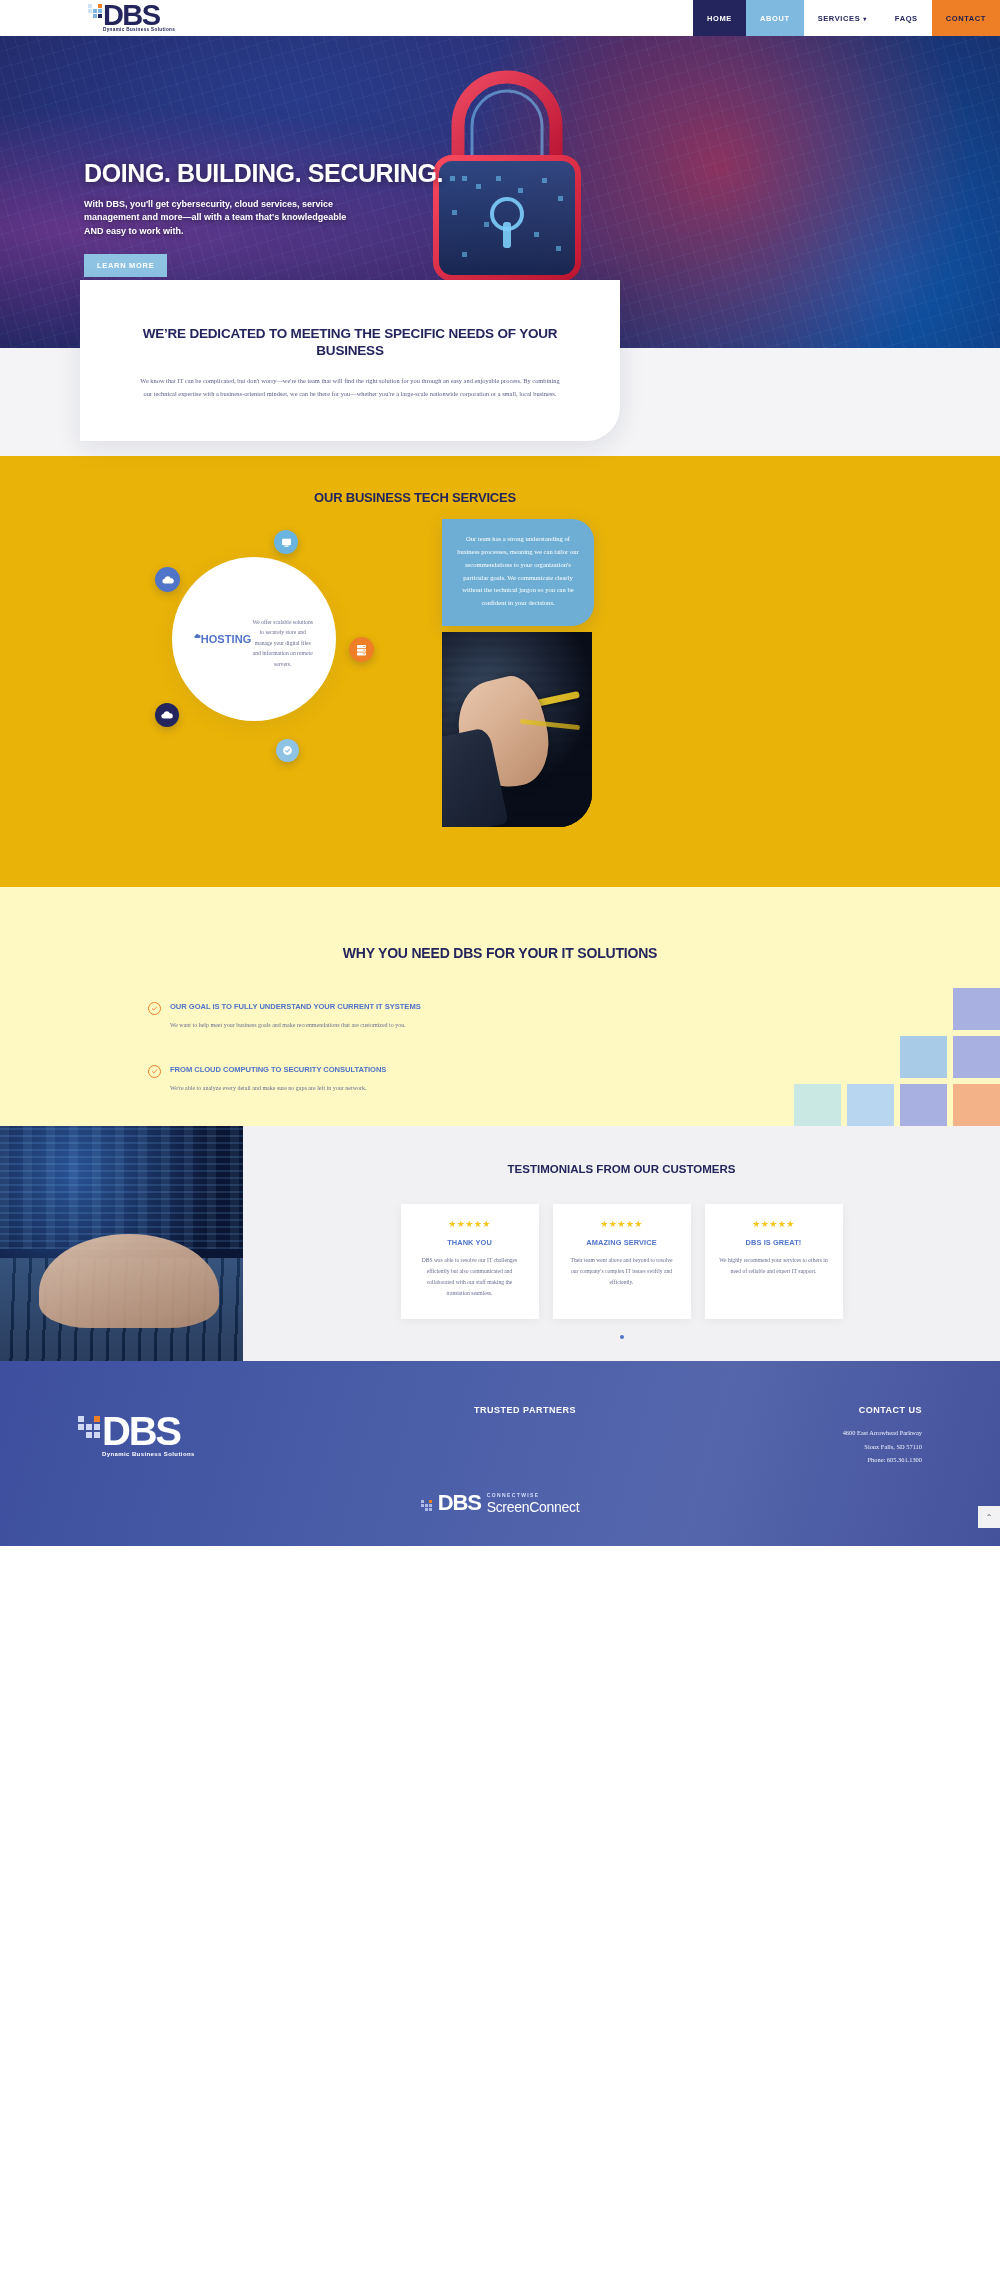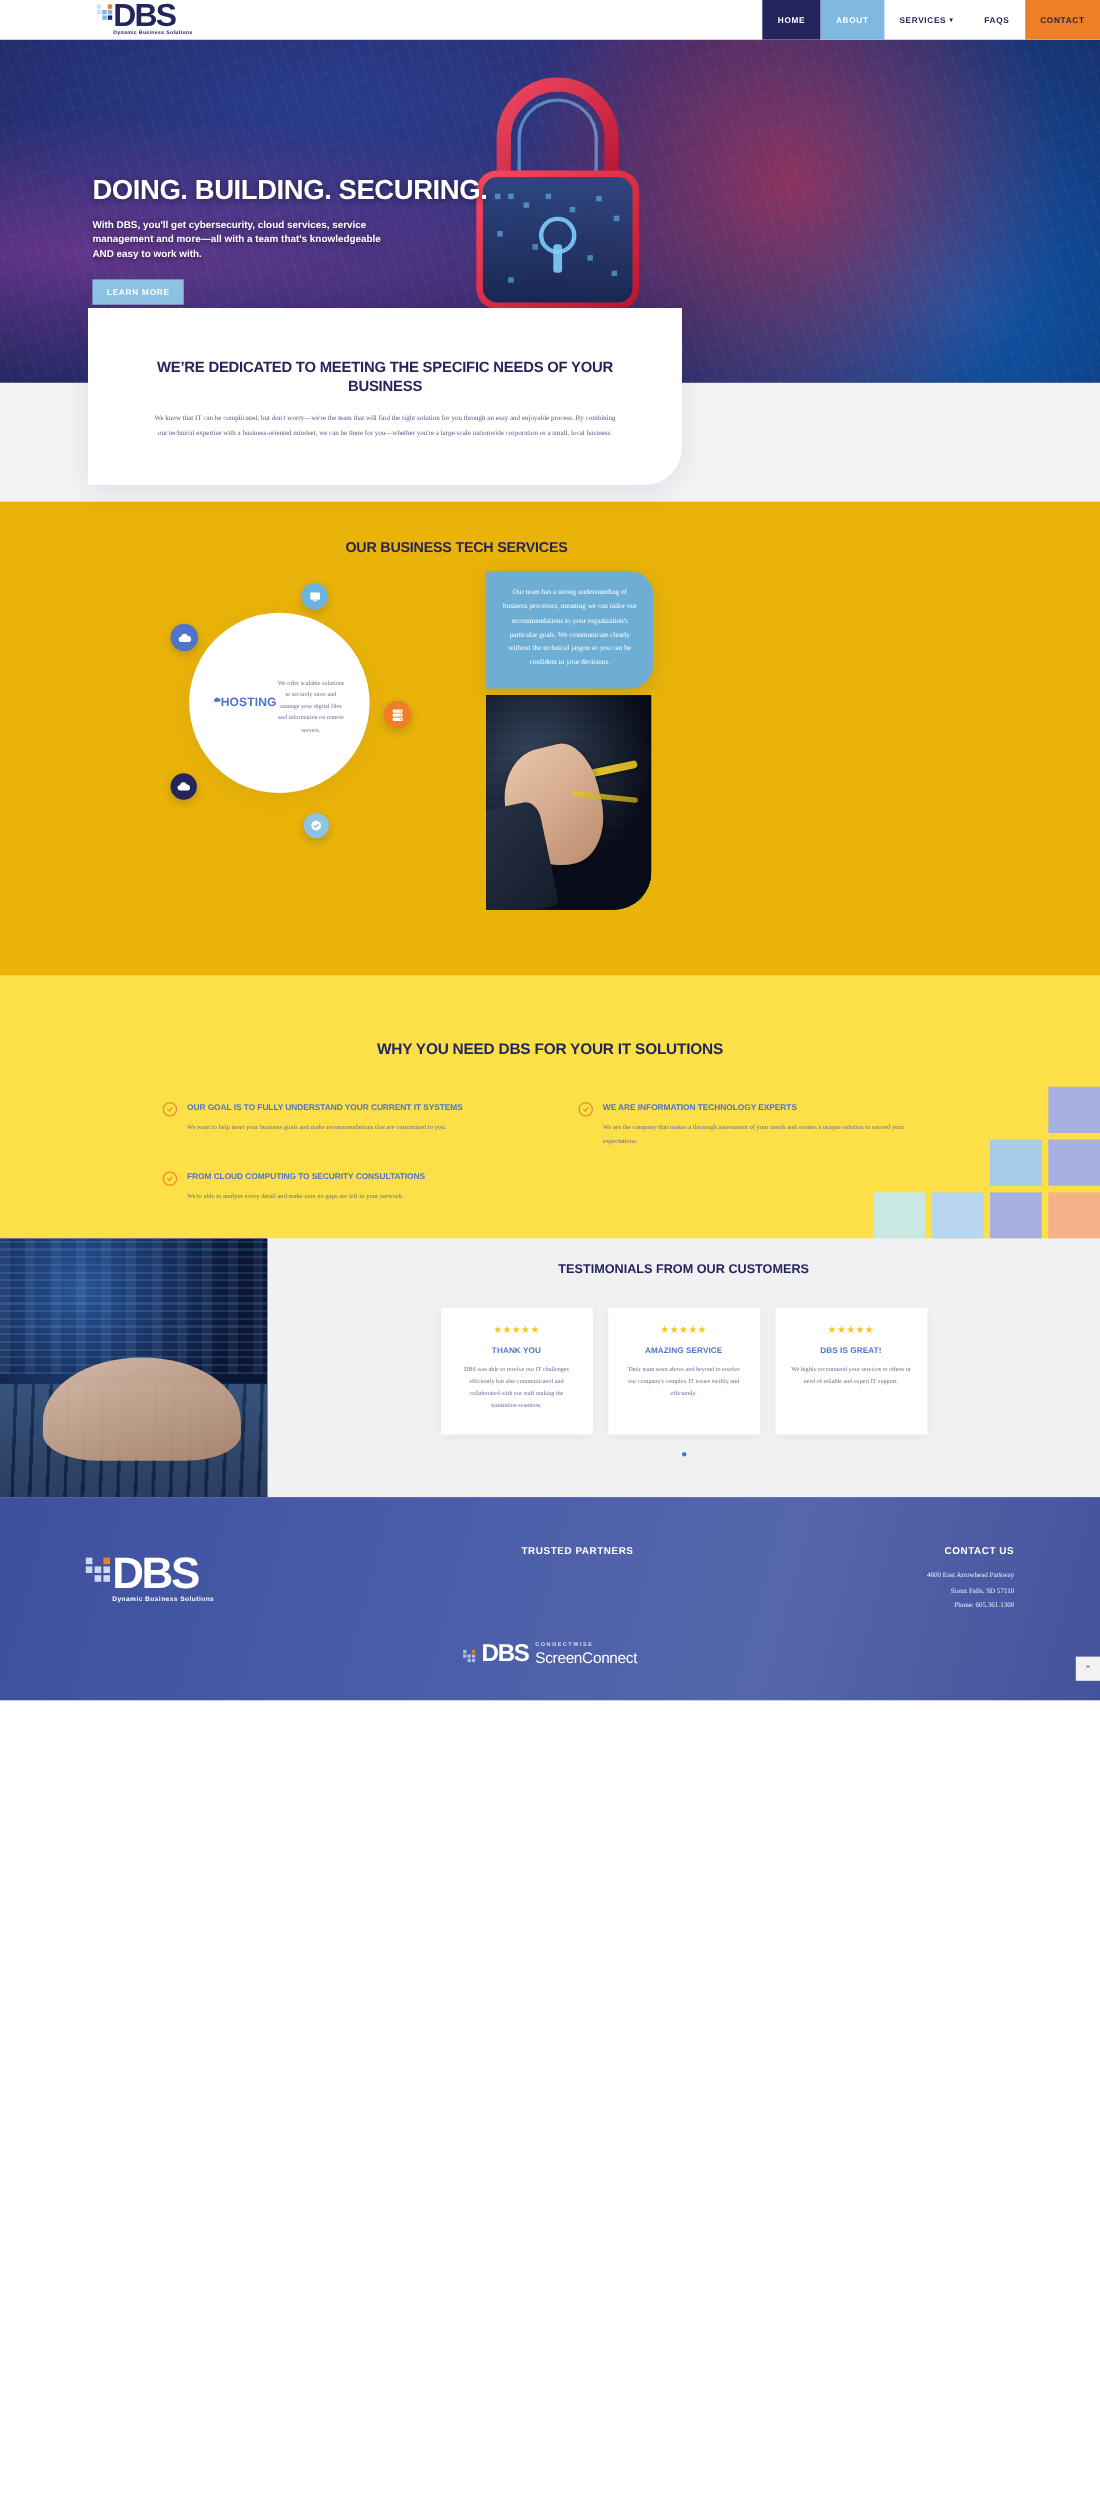--- a/index.html
+++ b/index.html
@@ -313,21 +313,21 @@
     left: 52%; top: 46%;
     width: 40%; height: 5px;
     background: linear-gradient(90deg, #e4c42c, #b89a18);
     border-radius: 3px;
     transform: rotate(6deg);
     opacity: 0.85;
   }
 
   
   .why {
-    background: #fde047;
+    background: #fef9c3;
     padding: 58px 0 0 0;
     position: relative;
   }
   .why-title {
     text-align: center;
     color: #23255c;
     font-size: 14px;
     font-weight: 700;
     letter-spacing: -0.2px;
   }
@@ -413,21 +413,21 @@
   }
   .testi-photo .hands {
     position: absolute; left: 16%; bottom: 14%;
     width: 74%; height: 40%;
     background: linear-gradient(160deg, rgba(225,195,172,0.92), rgba(180,140,112,0.9));
     border-radius: 50% 50% 28% 28% / 62% 62% 26% 26%;
     filter: blur(0.4px);
   }
   .testi-right {
     flex: 1;
-    padding: 21px 0 0 0;
+    padding: 36px 0 0 0;
     position: relative;
   }
   .testi-title {
     text-align: center;
     color: #23255c;
     font-size: 11.5px;
     font-weight: 700;
     line-height: 1.35;
     padding: 0 180px;
   }
@@ -778,31 +778,20 @@
           <div class="why-item-body">
             <div class="why-item-title">FROM CLOUD COMPUTING TO SECURITY CONSULTATIONS</div>
             <div class="why-item-desc">We're able to analyze every detail and make sure no gaps are left in your network.</div>
           </div>
         </div>
 
       </div>
 
       <div class="why-col">
 
-        <div class="why-item">
-          <span class="check-ring">
-            <svg width="7" height="7" viewBox="0 0 10 10">
-                <path d="M2 5.2 4 7.2 8 2.8" fill="none" stroke="#ef7f26" stroke-width="1.3" stroke-linecap="round" stroke-linejoin="round"></path>
-              </svg>
-          </span>
-          <div class="why-item-body">
-            <div class="why-item-title">WE ARE INFORMATION TECHNOLOGY EXPERTS</div>
-            <div class="why-item-desc">We are the company that makes a thorough assessment of your needs and creates a unique solution to exceed your expectations.</div>
-          </div>
-        </div>
 
 
       </div>
     </div>
 
     <div class="swatch-grid">
       <span class="swatch sw-empty"></span>
         <span class="swatch sw-empty"></span>
         <span class="swatch sw-empty"></span>
         <span class="swatch" style="background:#a7b0e0"></span>

